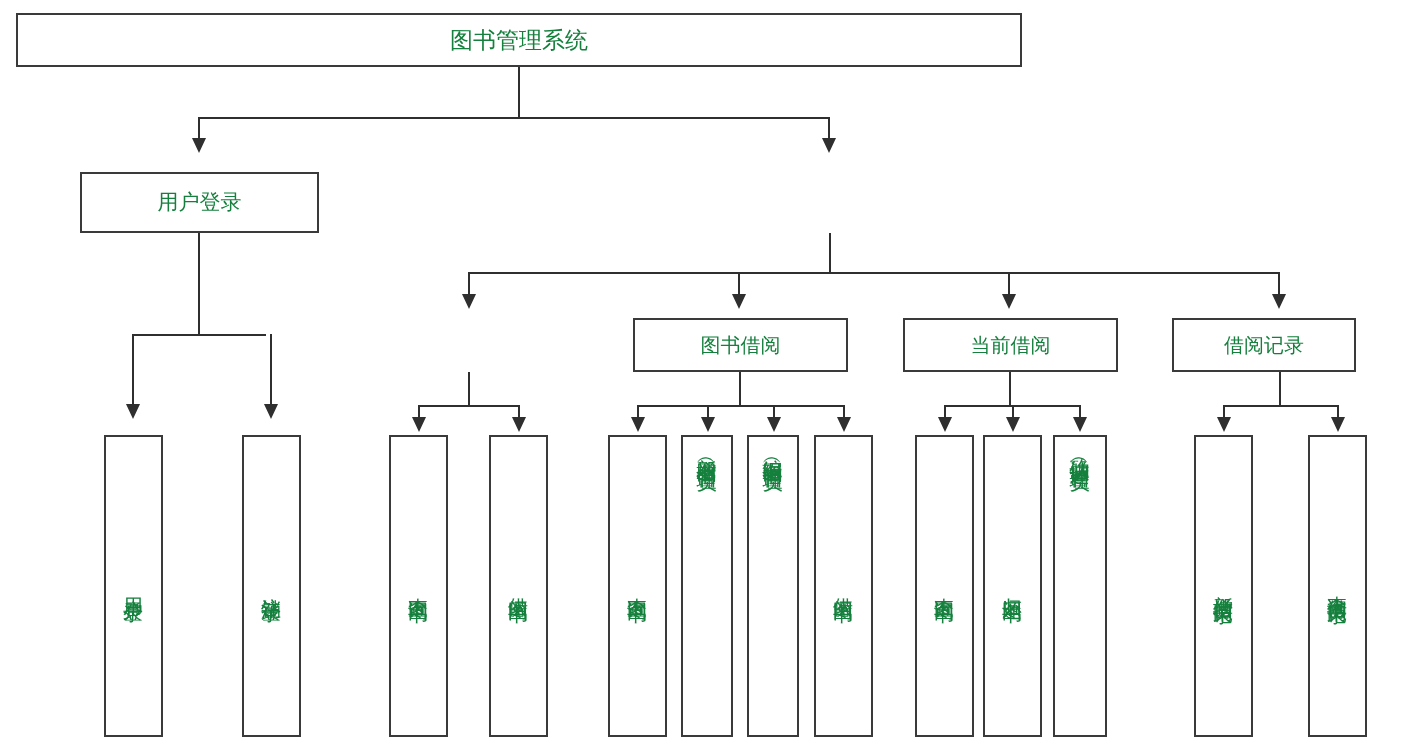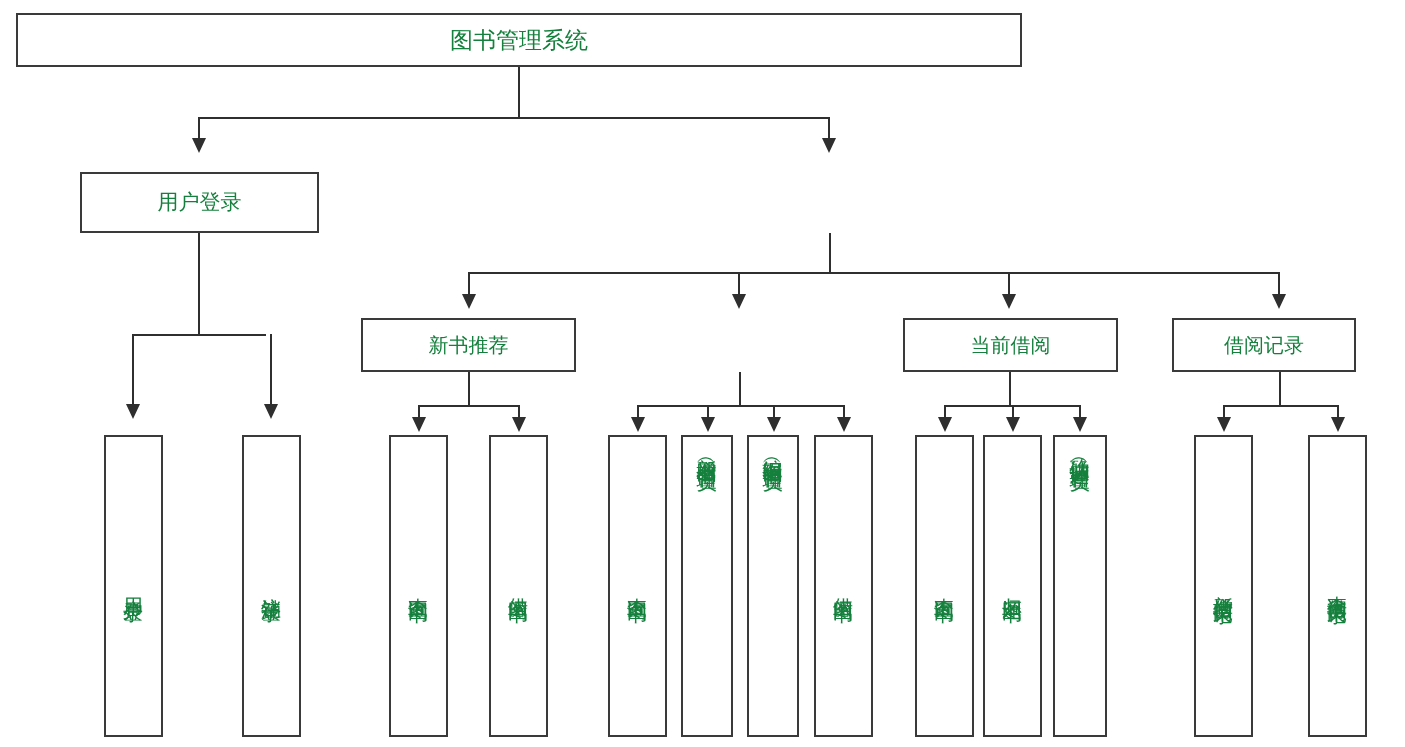--- a/index.html
+++ b/index.html
@@ -110,22 +110,22 @@
   <div class="hline" style="left:468px; top:272px; width:812px; height:2px;"></div>
   <div class="vline" style="left:468px; top:272px; width:2px; height:24px;"></div>
   <div class="arrow" style="left:462px; top:294px;"></div>
   <div class="vline" style="left:738px; top:272px; width:2px; height:24px;"></div>
   <div class="arrow" style="left:732px; top:294px;"></div>
   <div class="vline" style="left:1008px; top:272px; width:2px; height:24px;"></div>
   <div class="arrow" style="left:1002px; top:294px;"></div>
   <div class="vline" style="left:1278px; top:272px; width:2px; height:24px;"></div>
   <div class="arrow" style="left:1272px; top:294px;"></div>
 
-  <div class="node lvl2" style="left:361px; top:318px; width:215px; height:54px;">
-    <span class="label">新书推荐</span>
+  <div class="node lvl2" style="left:633px; top:318px; width:215px; height:54px;">
+    <span class="label">图书借阅</span>
   </div>
   <div class="node lvl2" style="left:903px; top:318px; width:215px; height:54px;">
     <span class="label">当前借阅</span>
   </div>
   <div class="node lvl2" style="left:1172px; top:318px; width:184px; height:54px;">
     <span class="label">借阅记录</span>
   </div>
 
   <div class="vline" style="left:468px; top:372px; width:2px; height:34px;"></div>
   <div class="hline" style="left:418px; top:405px; width:102px; height:2px;"></div>

